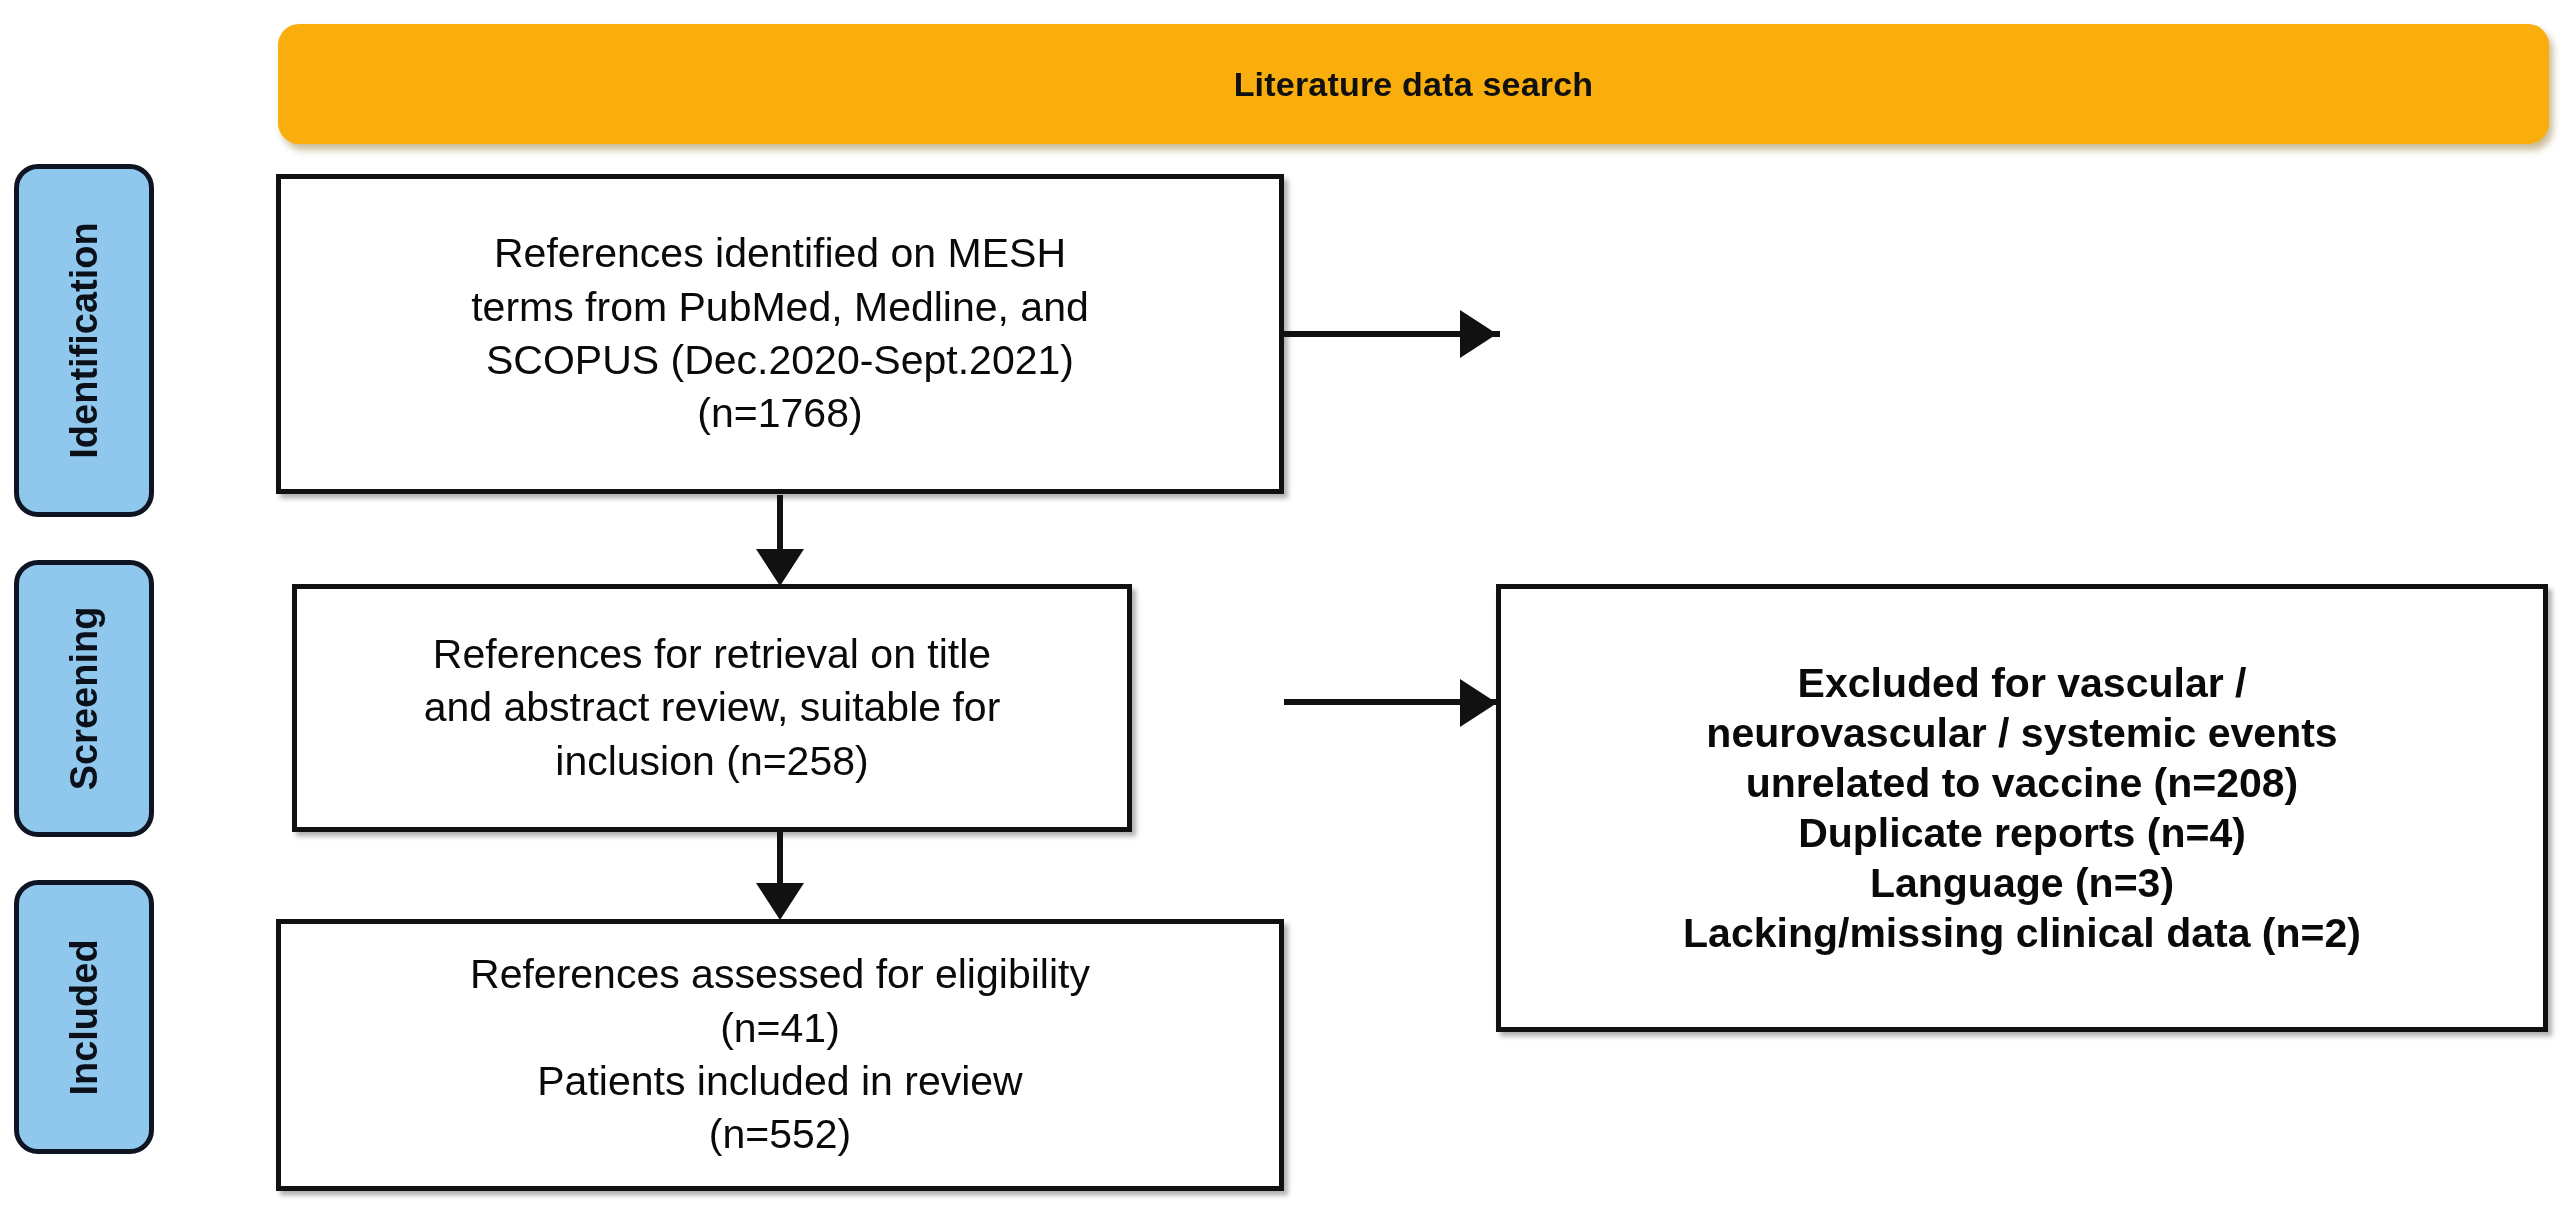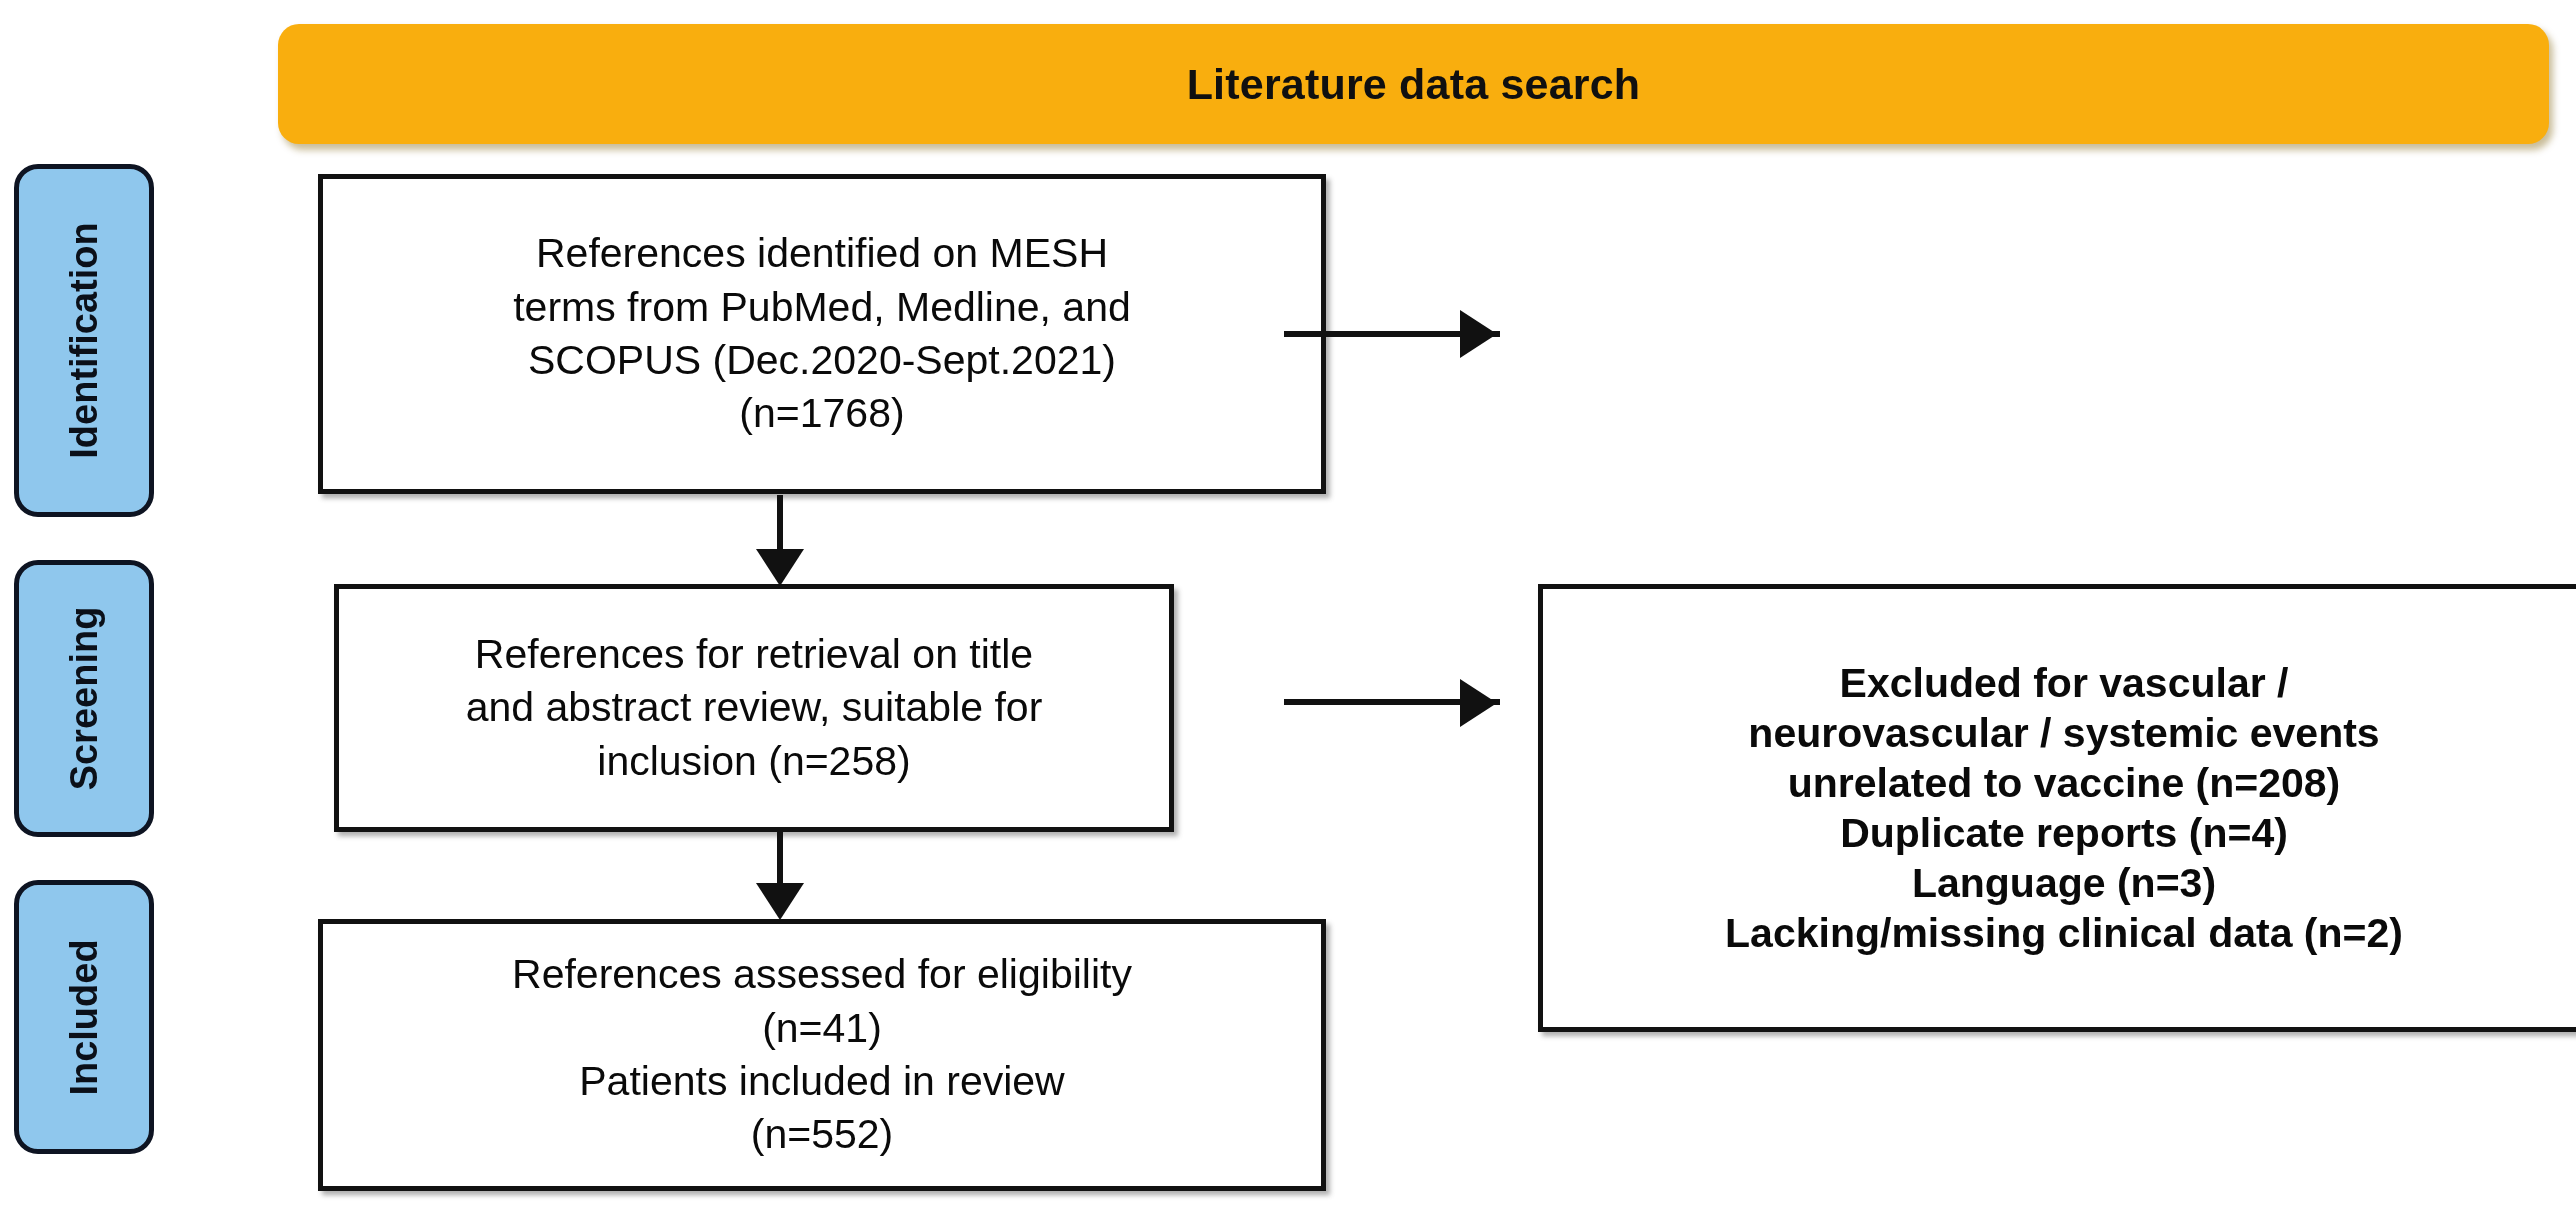--- a/index.html
+++ b/index.html
@@ -7,21 +7,21 @@
   #canvas{position:relative;width:2576px;height:1205px;background:#ffffff;overflow:hidden;}
 
   
   .banner{
     position:absolute;left:278px;top:24px;width:2271px;height:120px;
     background:#F9AE0E;border-radius:21px;
     box-shadow:4px 5.6px 7.2px rgba(120,90,0,.40);
     display:flex;align-items:center;justify-content:center;
   }
   .banner-title{
-    font-size:43px;font-weight:bold;color:#101010;letter-spacing:0.2px;
+    font-size:34px;font-weight:bold;color:#101010;letter-spacing:0.2px;
     text-align:center;line-height:1;
   }
 
   
   .stage{
     position:absolute;left:14.4px;width:130px;
     background:#8FC7ED;border:5.6px solid #0E1422;border-radius:24px;
     display:flex;align-items:center;justify-content:center;
   }
   .stage-label{
@@ -31,21 +31,20 @@
   #stage-identification{top:164px;height:343px;}
   #stage-screening{top:560px;height:267px;}
   #stage-included{top:880px;height:264px;}
 
   
   .box{
     position:absolute;background:#ffffff;border:5.6px solid #111111;
     box-shadow:4px 4.8px 4.8px rgba(80,80,80,.45);
     display:flex;align-items:center;justify-content:center;
     box-sizing:border-box;
-    margin-left:42px;
   }
   .box-text{
     font-size:41px;color:#0a0a0a;text-align:center;line-height:1.30;
     padding:0 14.4px;white-space:pre-line;
   }
   #box-identified     {left:276px; top:174px;  width:1008px;height:320px;}
   #box-removed        {left:1496px;top:174px;  width:1052px;height:320px;}
   #box-retrieval      {left:292px; top:584px;  width:840px;height:248px;}
   #box-excluded       {left:1496px;top:584px;  width:1052px;height:448px;font-weight:bold;}
   #box-eligibility    {left:276px; top:919px; width:1008px;height:272px;}

